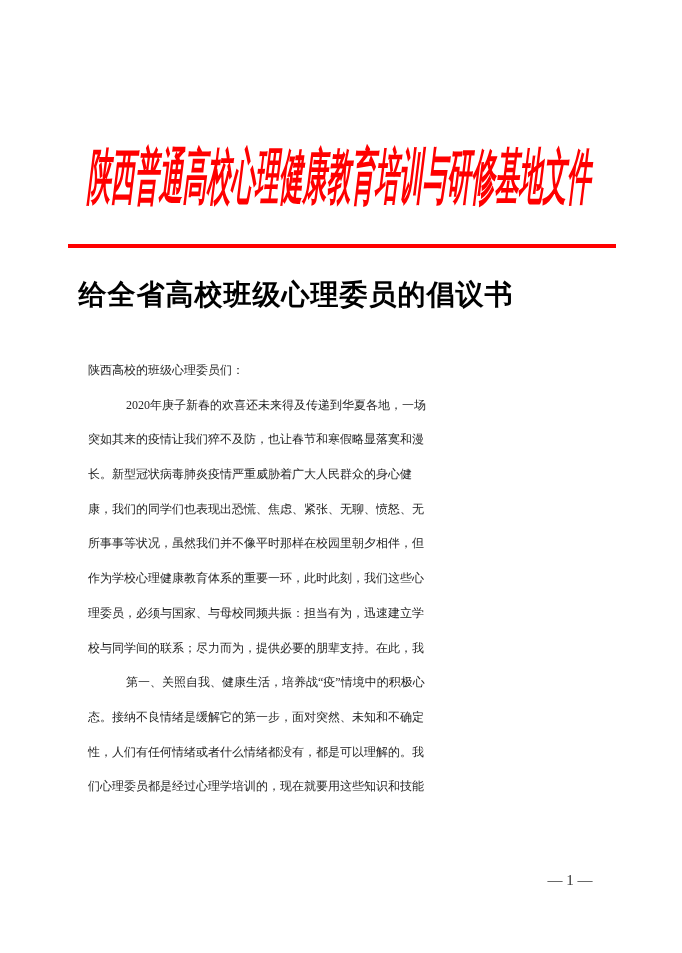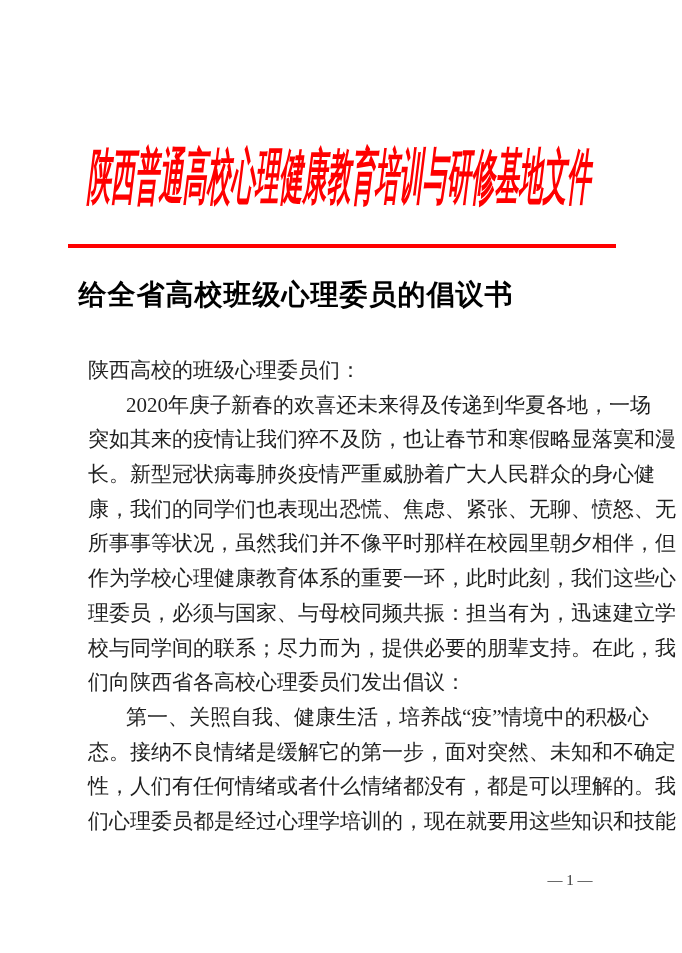--- a/index.html
+++ b/index.html
@@ -59,21 +59,21 @@
     font-size: 28px;
     line-height: 38px;
     letter-spacing: 1px;
     color: var(--title-black);
   }
   .body-text {
     position: absolute;
     top: 353px;
     left: 88px;
     width: 506px;
-    font-size: 21px;
+    font-size: 12px;
     color: var(--body-ink);
   }
   .line {
     height: 34.7px;
     line-height: 34.7px;
     white-space: nowrap;
   }
   .line.justify {
     display: flex;
     justify-content: flex-start;
@@ -334,21 +334,20 @@
         <span>朋</span>
         <span>辈</span>
         <span>支</span>
         <span>持</span>
         <span>。</span>
         <span>在</span>
         <span>此</span>
         <span>，</span>
         <span>我</span>
       </div>
-      <div class="line">们向陕西省各高校心理委员们发出倡议：</div>
       <div class="line indent justify">
         <span>第</span>
         <span>一</span>
         <span>、</span>
         <span>关</span>
         <span>照</span>
         <span>自</span>
         <span>我</span>
         <span>、</span>
         <span>健</span>

